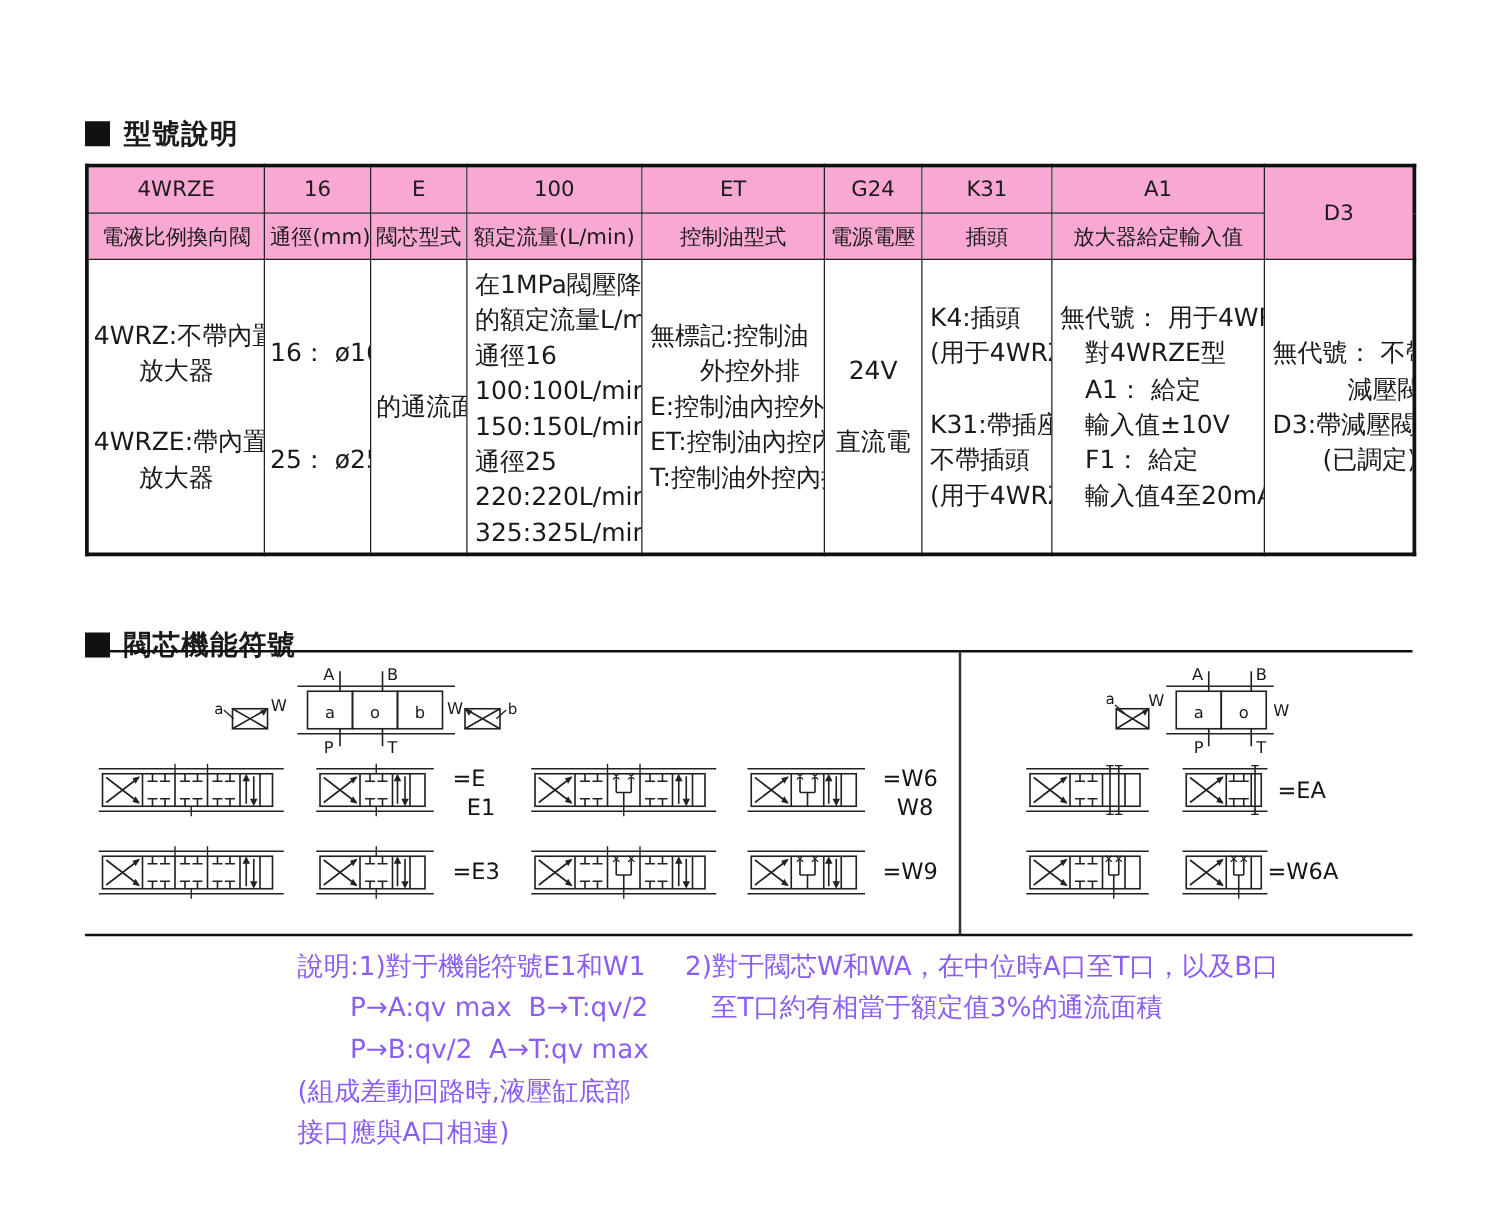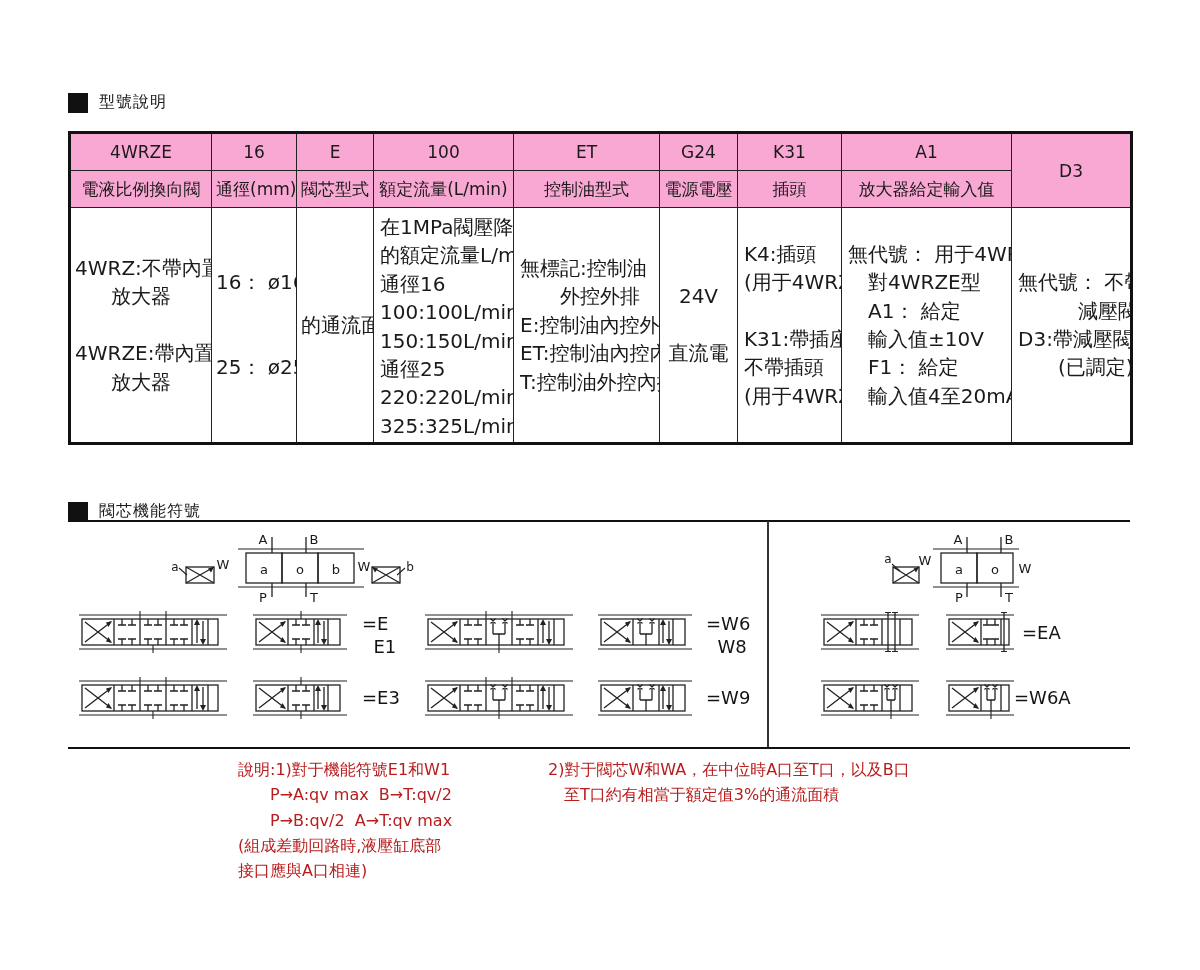--- a/index.html
+++ b/index.html
@@ -2,21 +2,21 @@
 <html><head>
 <meta charset="utf-8">
 <style>
   html,body{margin:0;padding:0}
   body{
     width:1200px;height:970px;position:relative;background:#ffffff;
     font-family:"DejaVu Sans","Liberation Sans",sans-serif;color:#1a1a1a;
     overflow:hidden;
   }
   .abs{position:absolute}
-  .sec-title{display:flex;align-items:center;gap:11px;font-size:16px;font-weight:400;letter-spacing:1px}
+  .sec-title{display:flex;align-items:center;gap:11px;font-size:22px;font-weight:700;letter-spacing:1px}
   .sq{width:20px;height:20px;background:#111;flex:0 0 auto}
 
   table.model{border-collapse:collapse;table-layout:fixed;width:1062px;border:3px solid #111;background:#fff}
   table.model td{border:1.6px solid #222;padding:2px 4px;white-space:pre;overflow:hidden}
   .code,.hdr{height:32px;background:#f9a8d4;text-align:center;font-size:17px;vertical-align:middle}
   .bd{font-size:20px;line-height:1.42;vertical-align:middle;text-align:center}
   .bd.left{text-align:left;padding-left:6px}
   .bd.top{vertical-align:top;padding-top:5px}
   td.h197{height:197px}
 
@@ -24,21 +24,21 @@
   .vline{background:#333}
 
   svg{display:block}
   .stroke{stroke:#222;stroke-width:1.3;fill:none;stroke-linecap:butt}
   .thin{stroke:#222;stroke-width:1.1;fill:none}
   .fillb{fill:#222;stroke:none}
   text.dg{font-family:"DejaVu Sans","Liberation Sans",sans-serif;font-size:13px;fill:#1a1a1a;stroke:none}
   text.dg-small{font-family:"DejaVu Sans","Liberation Sans",sans-serif;font-size:12px;fill:#1a1a1a;stroke:none}
 
   .symlabel{font-size:18px;line-height:1.25;white-space:pre;color:#141414}
-  .note{font-size:16px;line-height:1.58;white-space:pre;color:#b91c1c}
+  .note{font-size:21px;line-height:1.58;white-space:pre;color:#8b5cf6}
 </style>
 </head>
 <body>
 
 <svg style="position:absolute;width:0;height:0" aria-hidden="true">
   <defs>
     <symbol id="sym-wide-e" viewBox="0 0 150 44">
       <path class="thin" d="M1,5 H149 M1,39 H149"></path>
       <rect class="stroke" x="4" y="9" width="136" height="26"></rect>
       <path class="stroke" d="M36,9 V35 M62,9 V35 M88,9 V35 M114,9 V35 M130,9 V35"></path>

